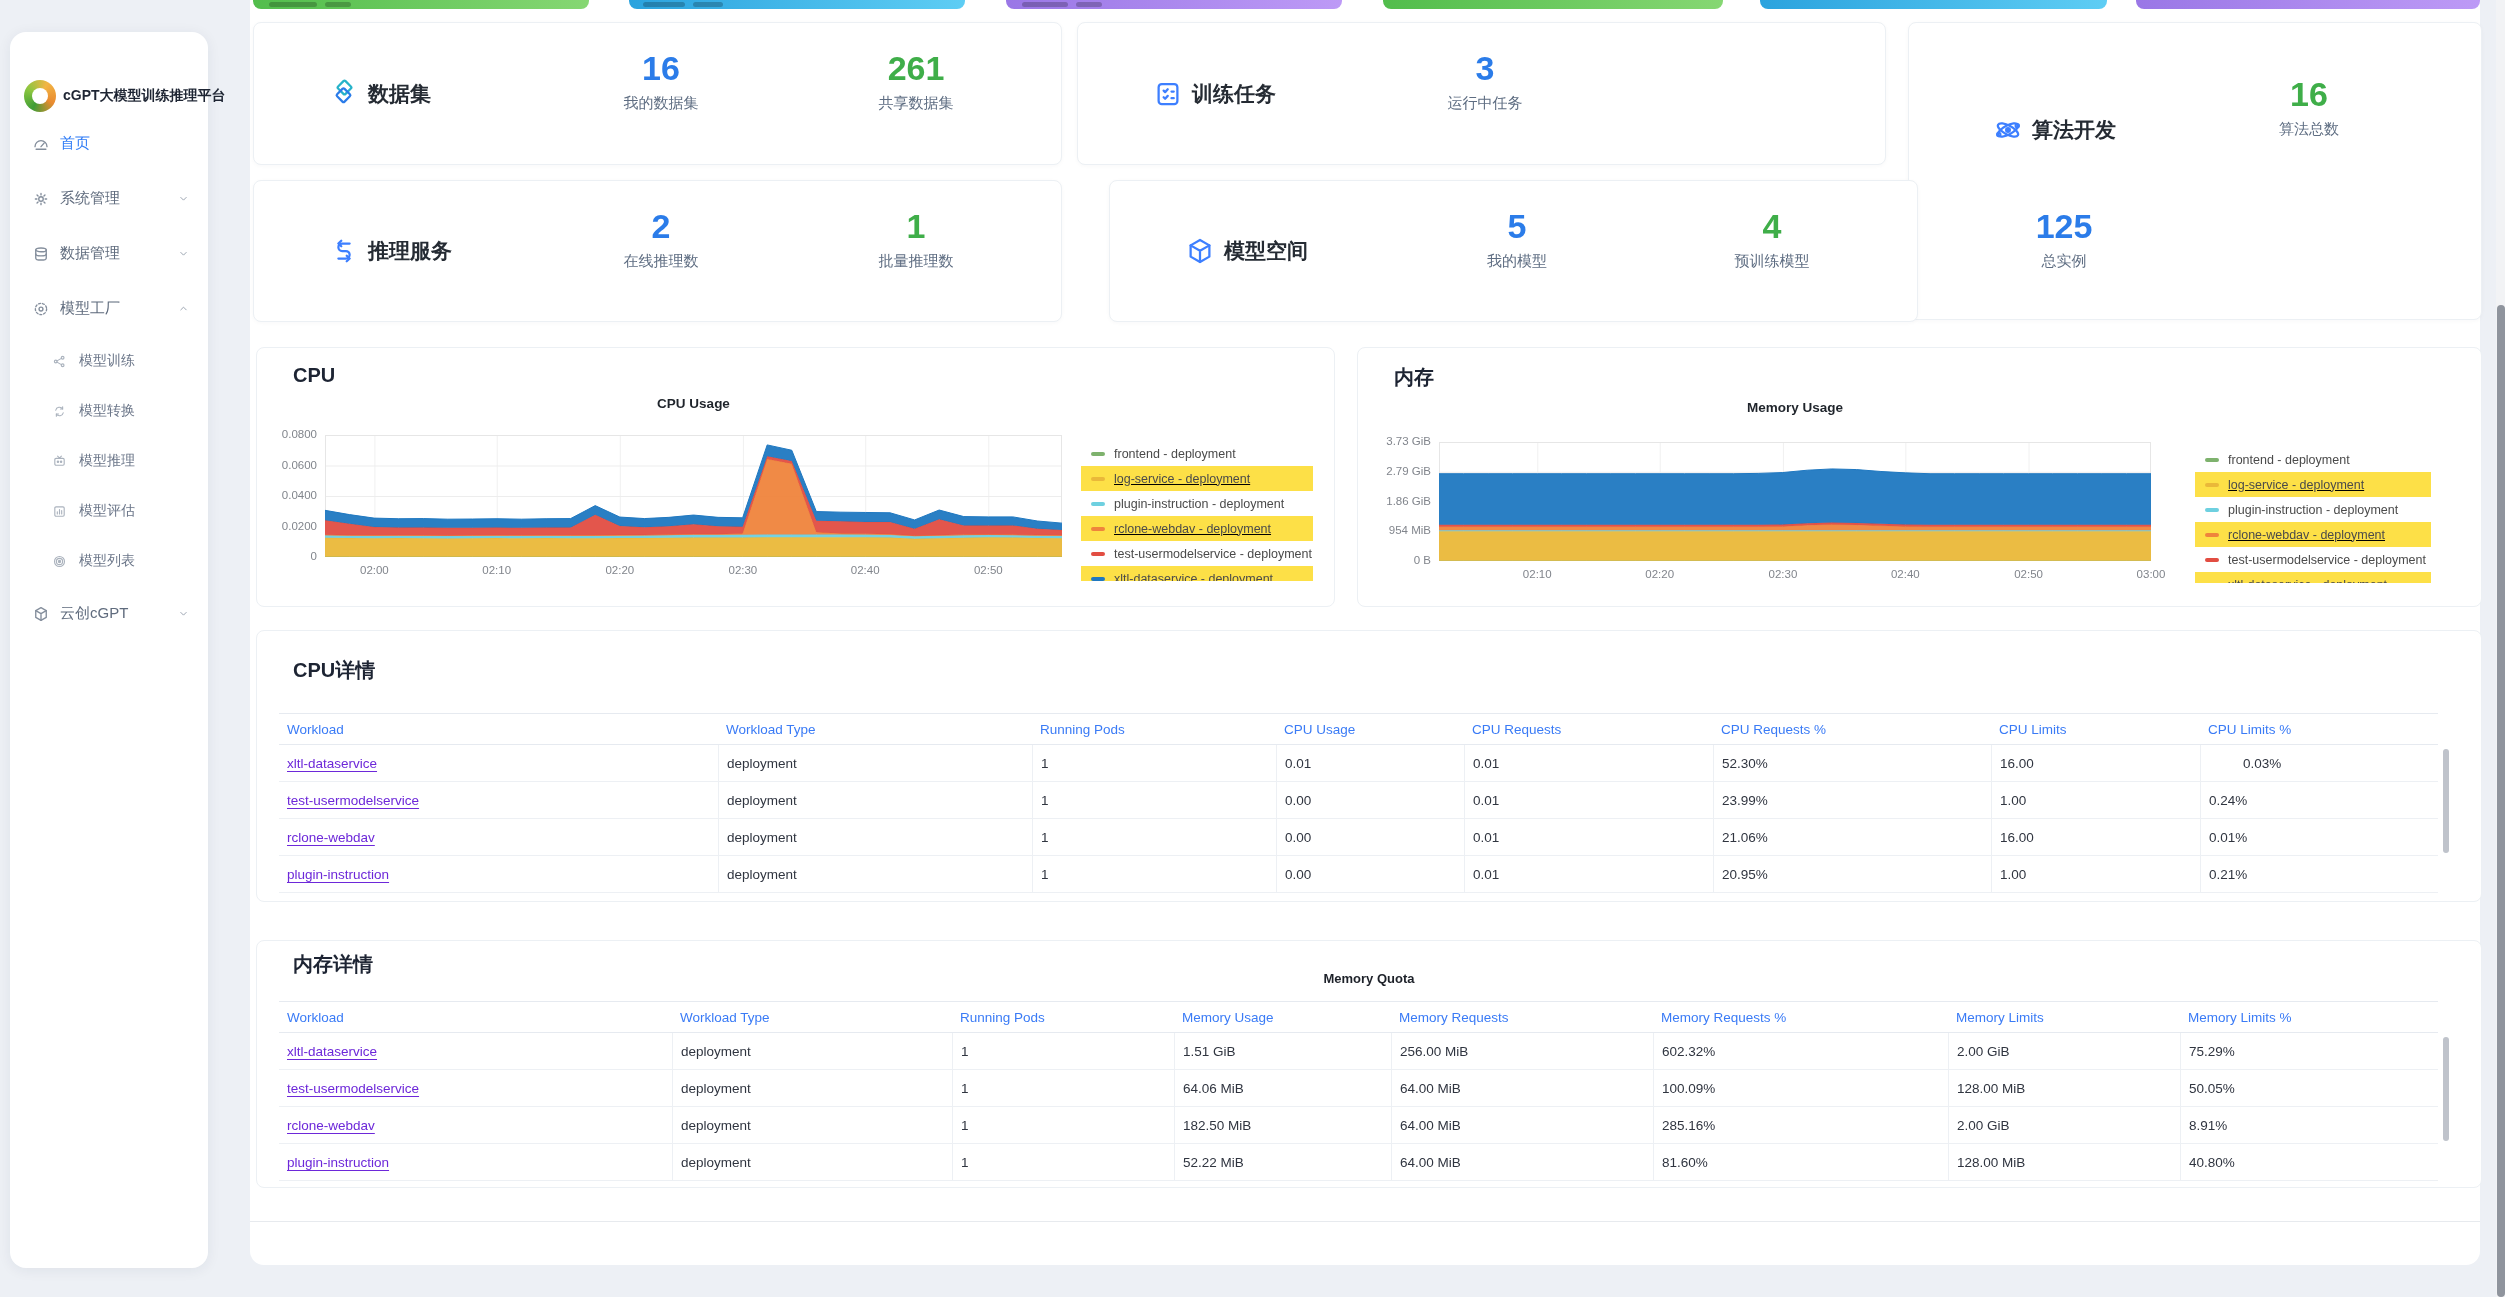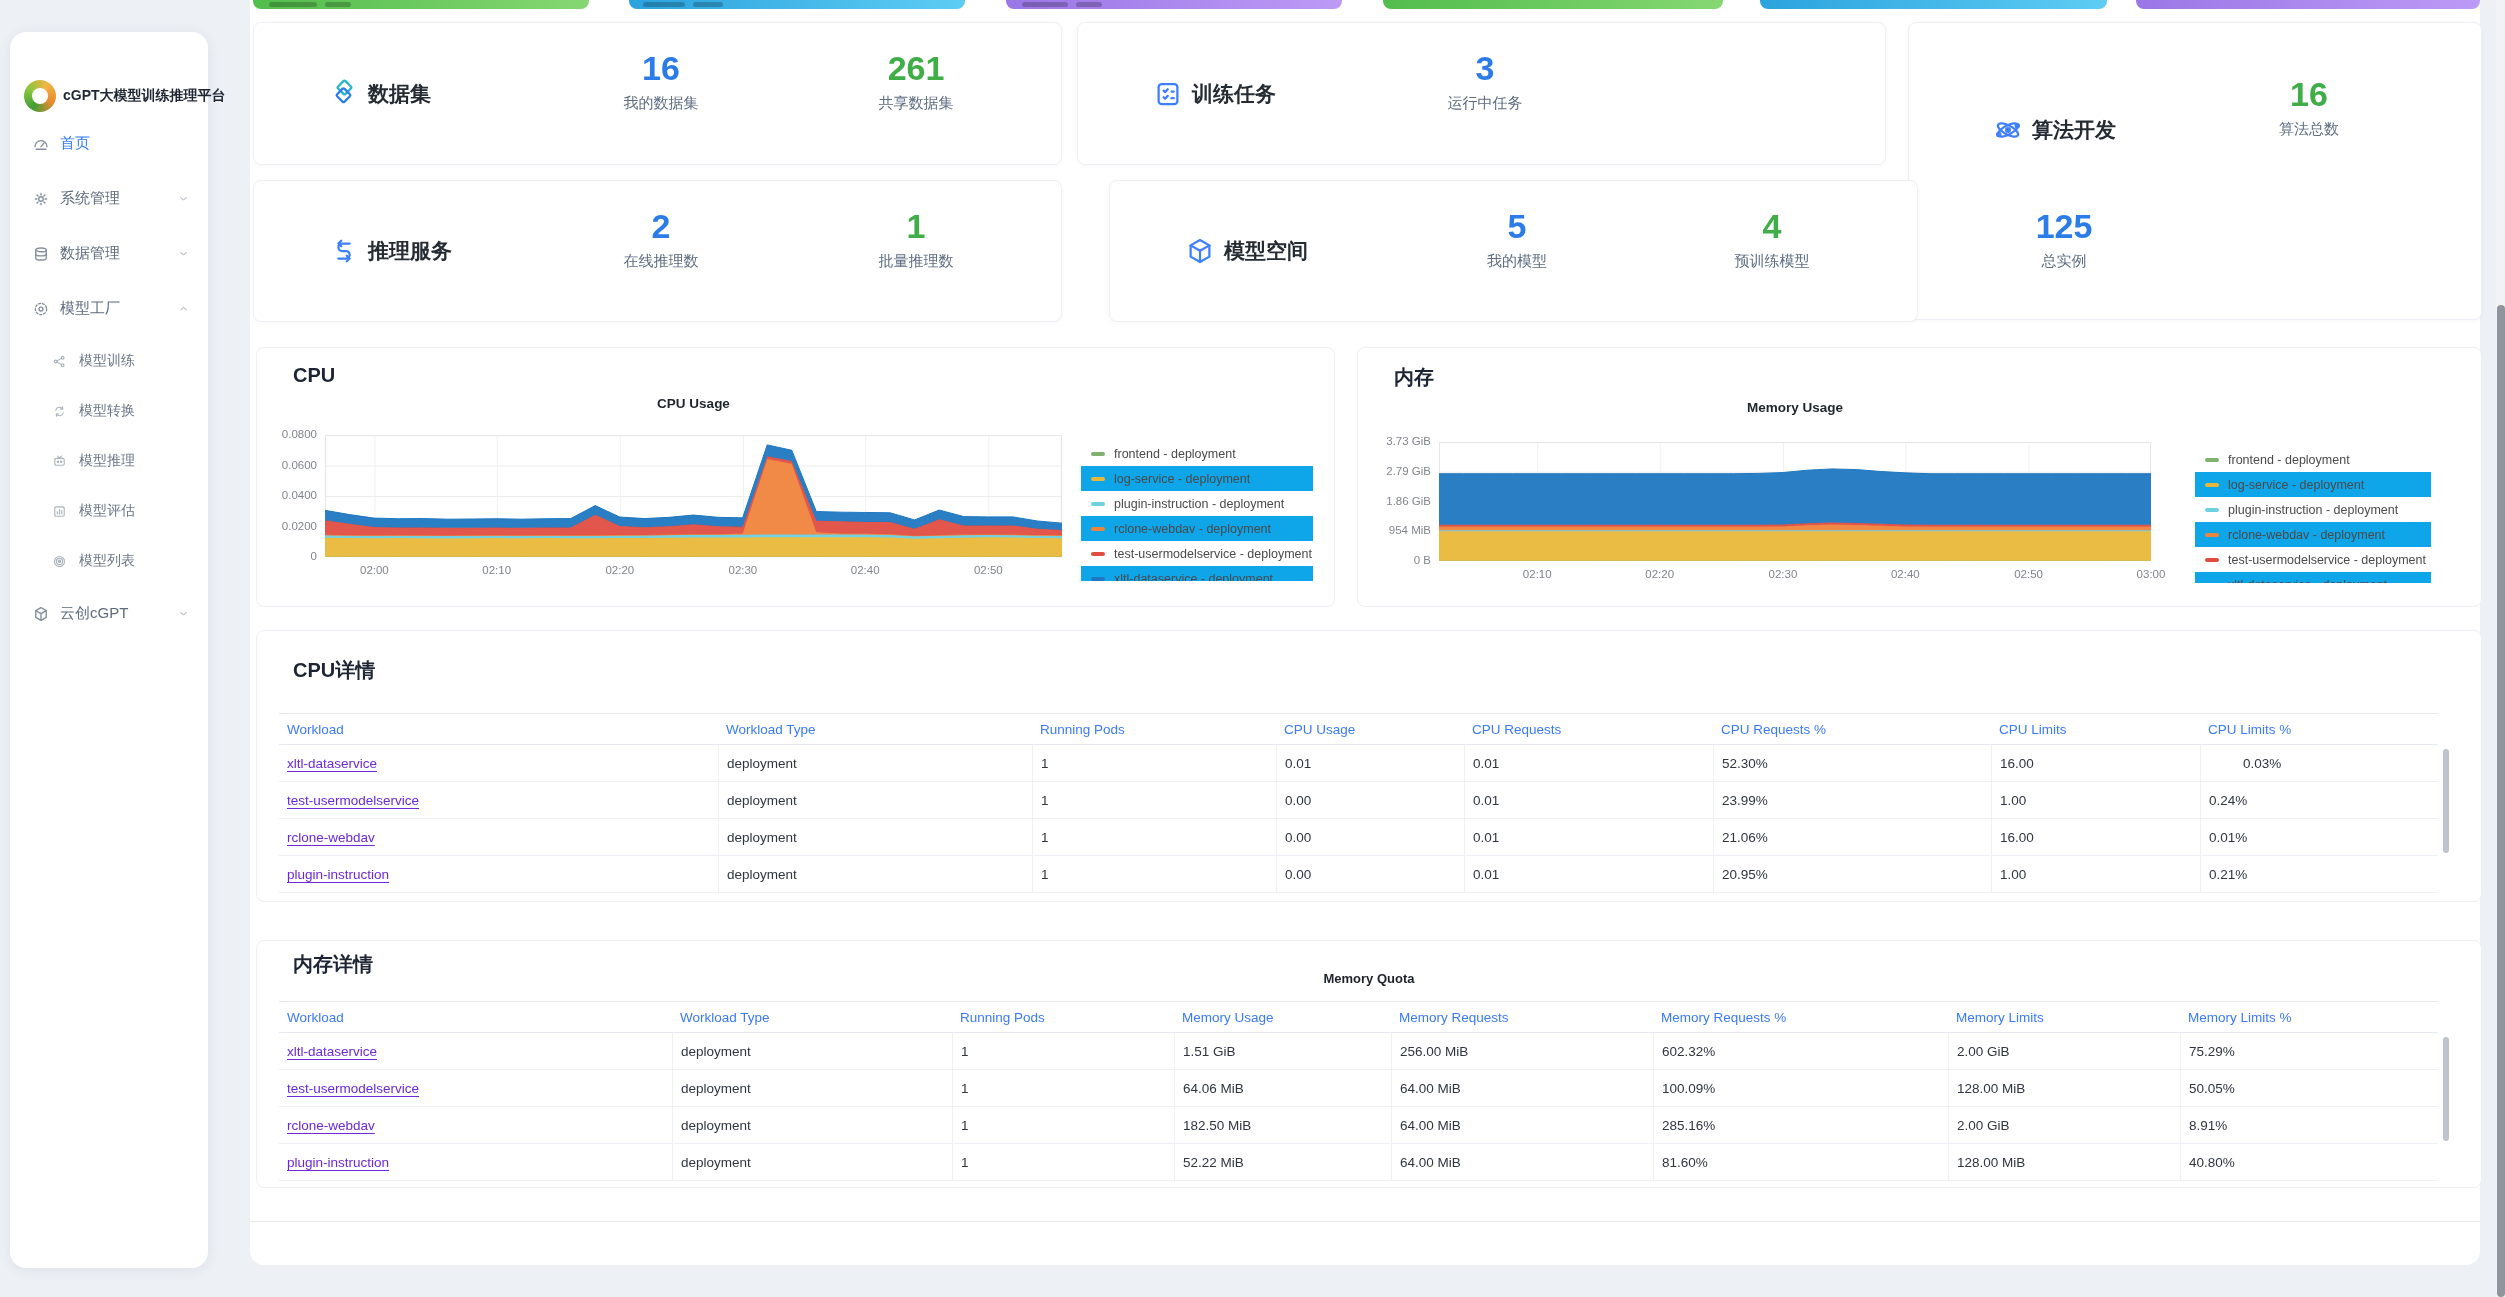--- a/index.html
+++ b/index.html
@@ -37,21 +37,21 @@
   #chart0{left:256px;top:347px;width:1077px;height:258px;}
   #chart1{left:1357px;top:347px;width:1123px;height:258px;}
   .panel-title{position:absolute;left:36px;top:16px;font-size:20px;font-weight:bold;color:#1d2433;margin:0;}
   .chart-body{position:absolute;inset:0;}
   .chart-title{position:absolute;width:300px;text-align:center;font-size:13.5px;font-weight:bold;color:#1f242b;}
   .ytick{position:absolute;width:62px;text-align:right;font-size:11.5px;color:#81858c;}
   .xtick{position:absolute;width:60px;text-align:center;font-size:11.5px;color:#81858c;}
   .plot-svg{position:absolute;}
   .legend{position:absolute;overflow:hidden;}
   .lg-row{display:flex;align-items:center;height:25px;padding-left:10px;}
-  .lg-row.alt{background:#0ea5e9;}
+  .lg-row.alt{background:#fde047;text-decoration:underline;}
   .lg-swatch{width:14px;height:4px;border-radius:2px;margin-right:9px;flex:0 0 14px;}
   .lg-label{font-size:12.5px;color:#4a4a4a;white-space:nowrap;}
   
   .table-card{position:absolute;background:#fff;border:1px solid #ecf0f4;border-radius:8px;}
   #table0{left:256px;top:630px;width:2224px;height:270px;}
   #table1{left:256px;top:940px;width:2224px;height:246px;}
   .table-card .panel-title{top:14px;}
   #table0 .panel-title{top:26px;} #table1 .panel-title{top:10px;}
   .quota{position:absolute;left:0;width:100%;text-align:center;font-size:13px;font-weight:bold;color:#1d2129;}
   #table0 .quota{top:52px;} #table1 .quota{top:30px;}

